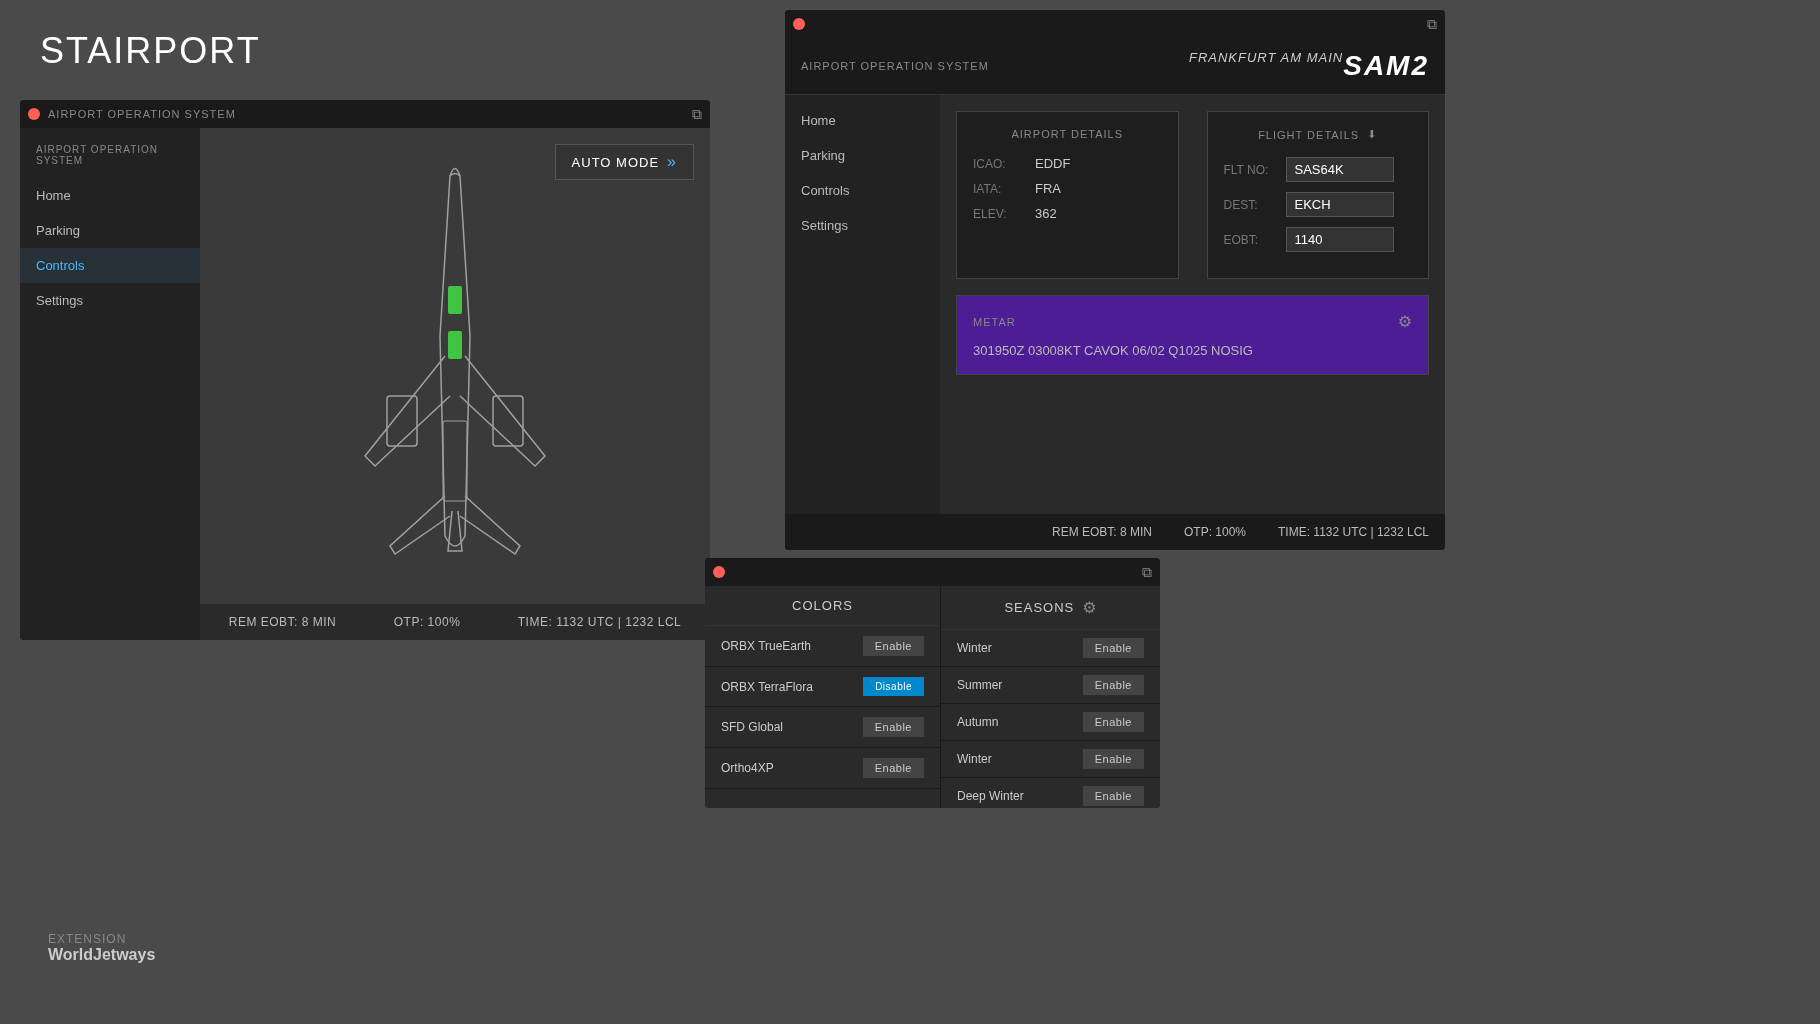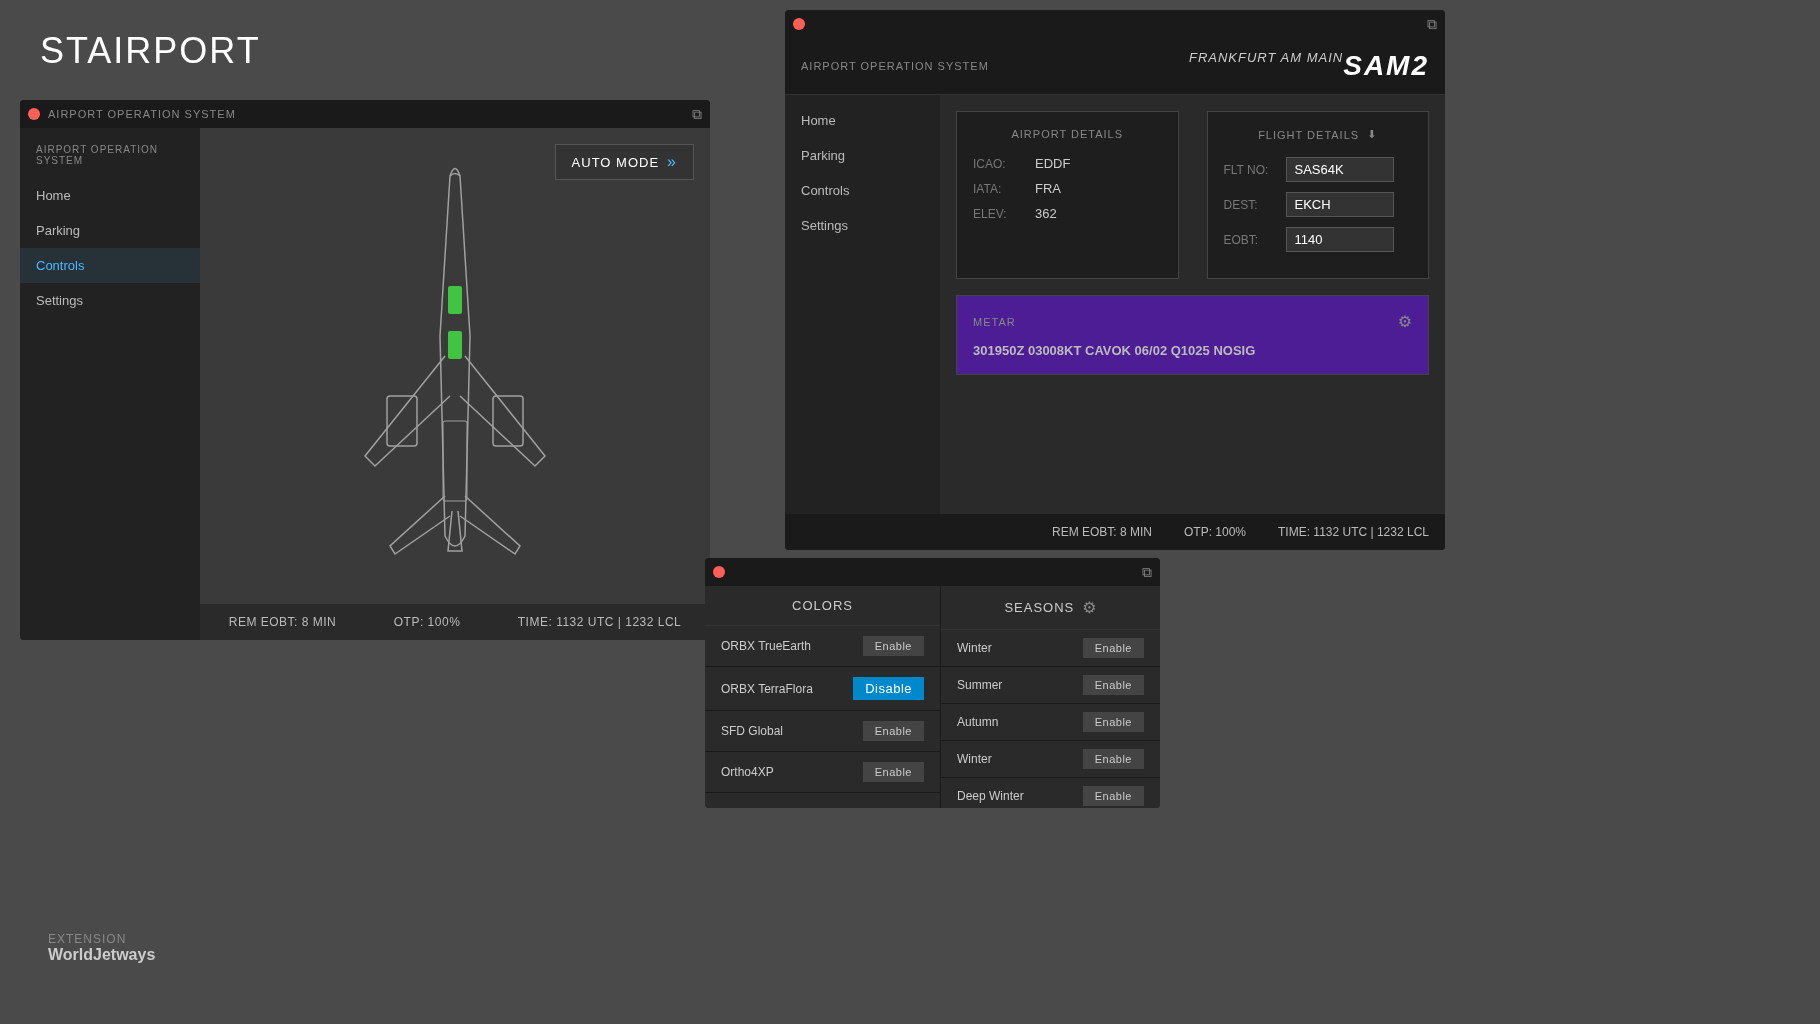--- a/index.html
+++ b/index.html
@@ -296,21 +296,20 @@
       letter-spacing: 1px;
     }
     .gear-icon {
       color: #888;
       font-size: 16px;
       cursor: pointer;
     }
     .metar-text {
       color: #bbb;
       font-size: 13px;
-      font-weight: bold;
     }
 
     
     .aos-status-bar {
       background: #1a1a1a;
       height: 36px;
       display: flex;
       align-items: center;
       justify-content: flex-end;
       padding: 0 16px;
@@ -367,21 +366,21 @@
       padding: 4px 12px;
       font-size: 11px;
       cursor: pointer;
       letter-spacing: 0.5px;
     }
     .btn-disable {
       background: #0088cc;
       border: none;
       color: white;
       padding: 4px 12px;
-      font-size: 13px;
+      font-size: 10px;
       cursor: pointer;
       letter-spacing: 0.5px;
     }
 
     .seasons-panel {
       width: 220px;
       background: #2a2a2a;
       border-left: 1px solid #1a1a1a;
     }
     .seasons-header {

